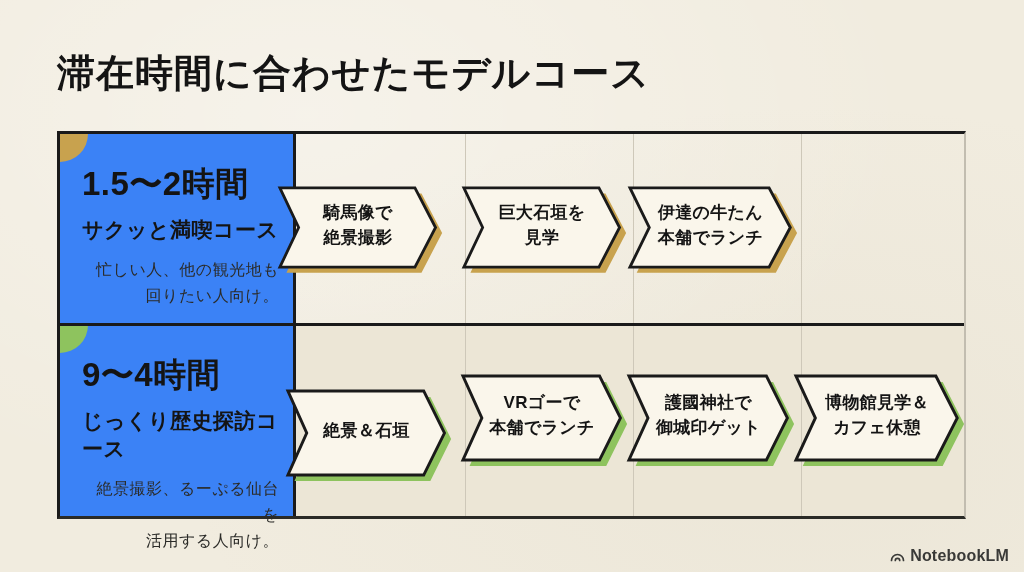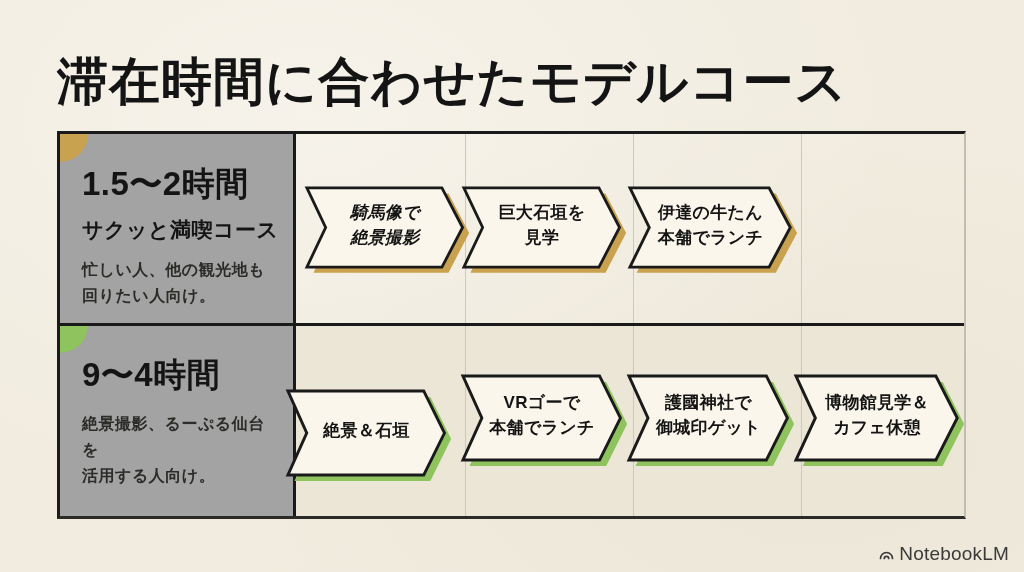--- a/index.html
+++ b/index.html
@@ -10,48 +10,48 @@
   }
   body {
     position: relative;
     background-color: #F1ECDF;
     background-image: radial-gradient(ellipse at 30% 20%, rgba(255,255,255,0.35), rgba(255,255,255,0) 60%),
                       radial-gradient(ellipse at 80% 80%, rgba(190,180,150,0.10), rgba(190,180,150,0) 55%);
   }
 
   .page-title {
     position: absolute; left: 57px; top: 48px;
-    font-size: 51px; font-weight: 900; color: #141414;
+    font-size: 38px; font-weight: 900; color: #141414;
     letter-spacing: 1px;
   }
 
   .course-table {
     position: absolute; left: 57px; top: 131px;
     width: 909px; height: 388px;
     border-top: 3px solid #1A1A1A;
     border-left: 3px solid #1A1A1A;
     border-bottom: 3px solid #2A2A26;
     border-right: 2px solid #C2BDB0;
   }
 
   
   .header-cell {
-    position: absolute; left: 0; width: 233px; background: #a3a3a3;
+    position: absolute; left: 0; width: 233px; background: #3b82f6;
     padding: 28px 14px 0 22px;
   }
   .header-cell.row1 { top: 0; height: 189px; }
   .header-cell.row2 { top: 191px; height: 191px; }
 
   .corner-accent { position: absolute; left: 0; top: 0; width: 28px; height: 28px; display: block; }
 
   .duration { font-size: 33px; font-weight: 900; color: #141414; letter-spacing: 0.5px; }
   .course-name { font-size: 21px; font-weight: 800; color: #141414; margin-top: 9px; letter-spacing: 0.5px; }
   .course-desc {
-    font-size: 16px; font-weight: 700; color: #2B2B28;
-    margin-top: 13px; line-height: 1.62; white-space: pre-line; letter-spacing: 0.5px;
+    font-size: 16px; font-weight: 400; color: #2B2B28;
+    margin-top: 13px; line-height: 1.62; white-space: pre-line; letter-spacing: 0.5px; text-align: right;
   }
 
   
   .row2-band {
     position: absolute; left: 233px; top: 191px; right: 0; bottom: 0;
     background: #ECE6D6;
   }
 
   
   .v-div-black {
@@ -71,35 +71,35 @@
   .chevron .face { fill: #FAF6EB; stroke: #1A1A1A; stroke-width: 3; stroke-linejoin: miter; }
   .chev-label {
     position: absolute; inset: 0;
     display: flex; align-items: center; justify-content: center;
     text-align: center; padding: 0 28px 4px 22px;
     font-size: 17px; font-weight: 700; color: #141414;
     line-height: 1.45; white-space: pre-line; letter-spacing: 0.3px;
   }
 
   .r1 { top: 52px; height: 83px; }
-  .r1.ch1 { left: 245px; width: 166px; font-style: italic; }
+  .r1.ch1 { left: 218px; width: 166px; }
   .r1.ch2 { left: 402px; width: 166px; }
   .r1.ch3 { left: 568px; width: 171px; }
 
   .r2 { top: 240px; height: 88px; }
   .r2.ch1 { left: 226px; width: 167px; margin-top: 15px; }
   .r2.ch2 { left: 401px; width: 168px; }
   .r2.ch3 { left: 567px; width: 169px; }
   .r2.ch4 { left: 734px; width: 172px; }
 
   
   .brand {
     position: absolute; right: 15px; bottom: 7px;
     display: flex; align-items: center; gap: 5px;
-    color: #3A3A38; font-size: 19px; font-weight: 400; letter-spacing: 0.2px;
+    color: #3A3A38; font-size: 16px; font-weight: 700; letter-spacing: 0.2px;
   }
   .brand svg { display: block; }
 </style>
 </head>
 <body>
 
 <h1 class="page-title">滞在時間に合わせたモデルコース</h1>
 
 <div class="course-table">
 
@@ -117,20 +117,21 @@
     <div class="course-name">サクッと満喫コース</div>
     <div class="course-desc">忙しい人、他の観光地も
 回りたい人向け。</div>
   </div>
 
   <div class="header-cell row2">
     <svg class="corner-accent" viewBox="0 0 28 28">
       <path d="M0 0 L28 0 A28 28 0 0 1 0 28 Z" fill="#8EC35E"></path>
     </svg>
     <div class="duration">9〜4時間</div>
+    <div class="course-name">じっくり歴史探訪コース</div>
     <div class="course-desc">絶景撮影、るーぷる仙台を
 活用する人向け。</div>
   </div>
 
   <div class="v-div-black"></div>
   <div class="h-div-black"></div>
 
   <div class="chevron r1 ch1">
     <svg viewBox="0 0 177 89" preserveAspectRatio="none">
       <polygon points="9,8 153,8 175,50.5 153,93 9,93 29,50.5" fill="#C8A24E"></polygon>

